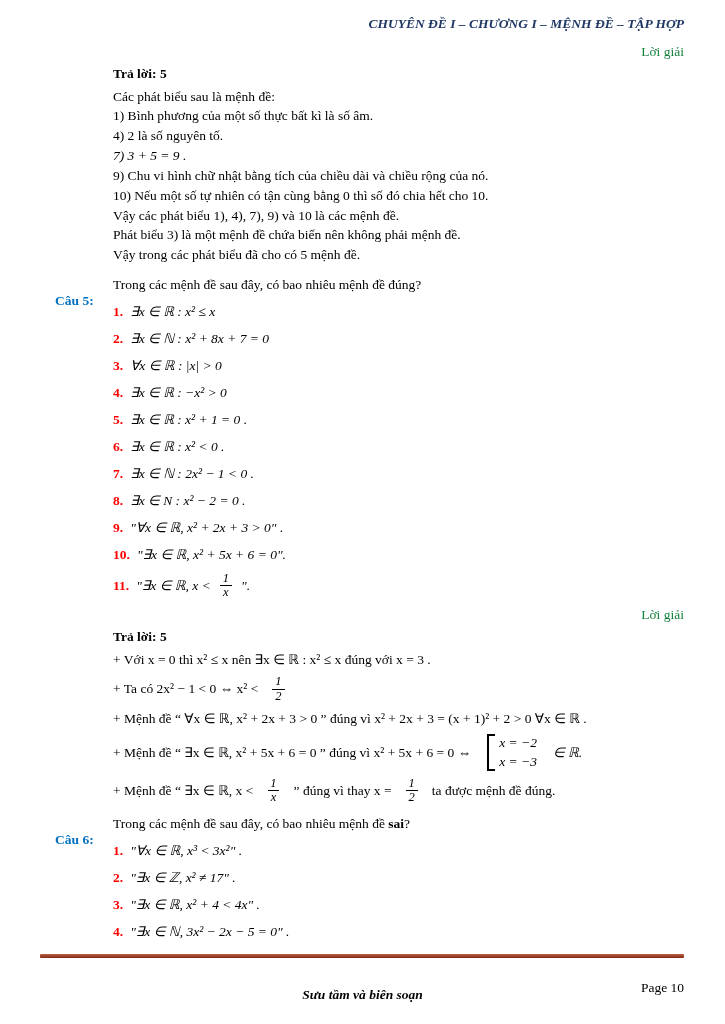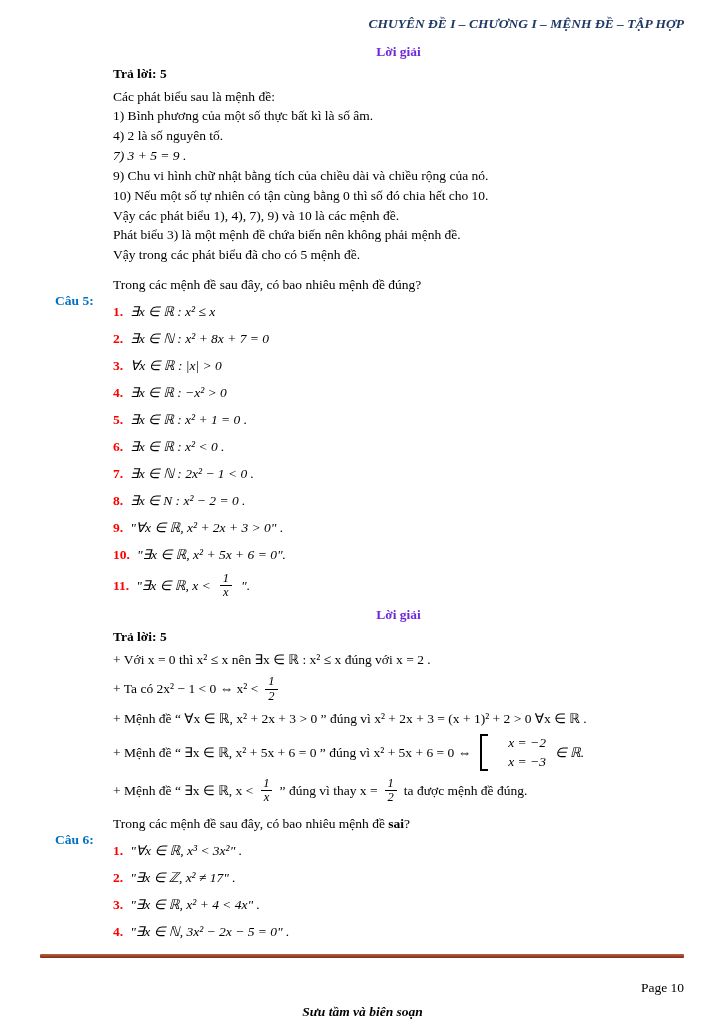--- a/index.html
+++ b/index.html
@@ -1,41 +1,41 @@
 <!DOCTYPE html>
 <html><head>
 <meta charset="utf-8">
 <style>
   html,body{margin:0;padding:0;background:#fff;}
   .page{position:relative;width:725px;height:1024px;background:#ffffff;overflow:hidden;
         font-family:"Liberation Serif", serif;font-size:13.5px;color:#000;}
   .header{padding:16px 41px 0 0;text-align:right;font-weight:bold;font-style:italic;
           color:#1F3864;font-size:13.5px;}
   .main{padding:4px 41px 0 113px;}
-  .center-green{text-align:center;color:#6d28d9;font-weight:bold;margin:8px 0 4px 0;}
+  .center-green{text-align:right;color:#15803d;font-weight:normal;margin:8px 0 4px 0;}
   .answer{font-weight:bold;margin:0 0 3px 0;line-height:1.45;}
   p.sol{margin:0;line-height:1.47;}
   .qrow{position:relative;margin:10px 0 4px 0;line-height:1.45;}
   .qlabel{position:absolute;left:-58px;top:16px;color:#0070C0;font-weight:bold;}
   .mitem{display:flex;align-items:center;gap:7px;margin:7px 0;line-height:1.3;min-height:20px;}
   .mnum{color:#FF0000;font-weight:bold;flex:0 0 auto;}
   .mf{font-style:italic;}
   .frac{display:inline-flex;flex-direction:column;align-items:center;font-style:italic;
         line-height:1.05;font-size:12.5px;margin:0 2px;}
   .frac .fd{border-top:1px solid #000;padding:0 3px;}
   .frac .fn{padding:0 3px;}
-  .sol-flex{display:flex;align-items:center;flex-wrap:wrap;gap:5px;margin:6px 0;line-height:1.45;}
+  .sol-flex{display:flex;align-items:center;flex-wrap:wrap;gap:12px;margin:6px 0;line-height:1.45;}
   .cases{display:inline-flex;align-items:center;margin:0 4px;}
   .cases-bracket{align-self:stretch;width:6px;border-left:2px solid #000;border-top:2px solid #000;
         border-bottom:2px solid #000;margin-right:4px;}
-  .cases-col{display:flex;flex-direction:column;font-style:italic;line-height:1.35;margin-left:16px;}
+  .cases-col{display:flex;flex-direction:column;font-style:italic;line-height:1.35;}
   .footer-bar{position:absolute;left:40px;right:41px;bottom:66px;height:4px;
         background:linear-gradient(#c06040,#7e2a18);border-radius:1px;}
   .page-number{position:absolute;right:41px;bottom:28px;font-weight:normal;}
-  .footer-note{position:absolute;left:0;right:0;bottom:4px;text-align:center;
+  .footer-note{position:absolute;left:0;right:0;bottom:21px;text-align:center;
         font-weight:bold;font-style:italic;}
 </style>
 </head>
 <body>
 
 <div class="page">
 
   <div class="header">
     <span>CHUYÊN ĐỀ I –  CHƯƠNG I – MỆNH ĐỀ –  TẬP HỢP</span>
   </div>
@@ -108,21 +108,21 @@
         <span class="fn">1</span>
         <span class="fd">x</span>
       </span>
       <span class="mf">".</span>
     </div>
 
     <div class="center-green">Lời giải</div>
 
     <div class="answer">Trả lời: 5</div>
 
-    <p class="sol">+ Với  x = 0  thì  x² ≤ x  nên  ∃x ∈ ℝ : x² ≤ x  đúng với  x = 2 .</p>
+    <p class="sol">+ Với  x = 0  thì  x² ≤ x  nên  ∃x ∈ ℝ : x² ≤ x  đúng với  x = 3 .</p>
 
     <div class="sol-flex">
       <span>+ Ta có  2x² − 1 &lt; 0 ⇔ x² &lt;</span>
       <span class="frac">
         <span class="fn">1</span>
         <span class="fd">2</span>
       </span>
     </div>
 
     <p class="sol">+ Mệnh đề “ ∀x ∈ ℝ, x² + 2x + 3 &gt; 0 ” đúng vì  x² + 2x + 3 = (x + 1)² + 2 &gt; 0  ∀x ∈ ℝ .</p>

